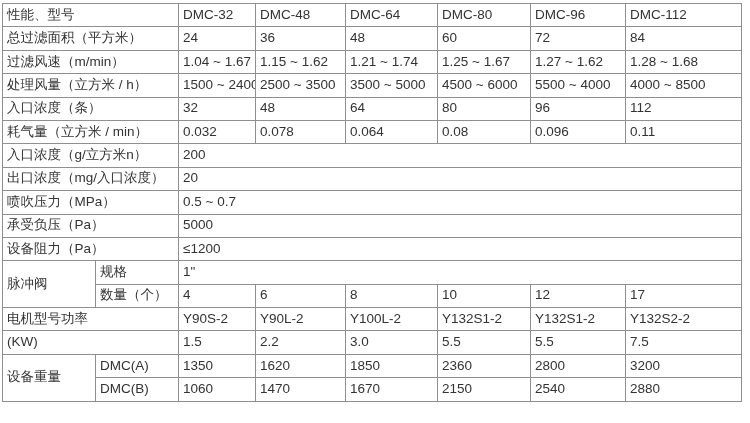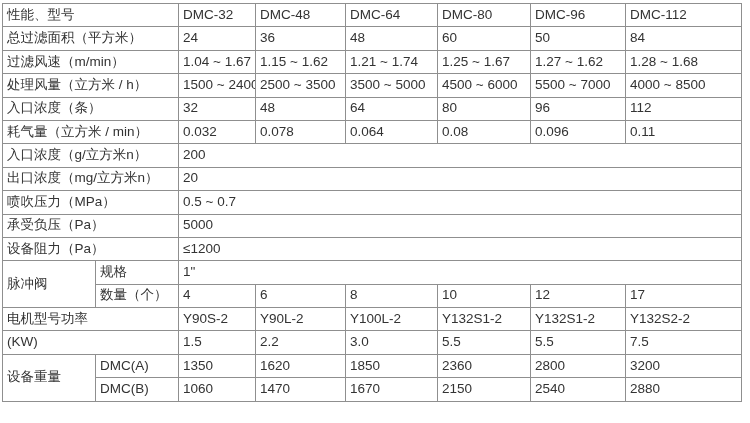--- a/index.html
+++ b/index.html
@@ -57,41 +57,41 @@
         <td>DMC-96</td>
         <td>DMC-112</td>
       </tr>
 
       <tr>
         <td colspan="2">总过滤面积（平方米）</td>
         <td>24</td>
         <td>36</td>
         <td>48</td>
         <td>60</td>
-        <td>50</td>
+        <td>72</td>
         <td>84</td>
       </tr>
 
       <tr>
         <td colspan="2">过滤风速（m/min）</td>
         <td>1.04 ~ 1.67</td>
         <td>1.15 ~ 1.62</td>
         <td>1.21 ~ 1.74</td>
         <td>1.25 ~ 1.67</td>
         <td>1.27 ~ 1.62</td>
         <td>1.28 ~ 1.68</td>
       </tr>
 
       <tr>
         <td colspan="2">处理风量（立方米 / h）</td>
         <td>1500 ~ 2400</td>
         <td>2500 ~ 3500</td>
         <td>3500 ~ 5000</td>
         <td>4500 ~ 6000</td>
-        <td>5500 ~ 7000</td>
+        <td>5500 ~ 4000</td>
         <td>4000 ~ 8500</td>
       </tr>
 
       <tr>
         <td colspan="2">入口浓度（条）</td>
         <td>32</td>
         <td>48</td>
         <td>64</td>
         <td>80</td>
         <td>96</td>
@@ -106,21 +106,21 @@
         <td>0.08</td>
         <td>0.096</td>
         <td>0.11</td>
       </tr>
 
       <tr>
         <td colspan="2">入口浓度（g/立方米n）</td>
         <td colspan="6">200</td>
       </tr>
       <tr>
-        <td colspan="2">出口浓度（mg/立方米n）</td>
+        <td colspan="2">出口浓度（mg/入口浓度）</td>
         <td colspan="6">20</td>
       </tr>
       <tr>
         <td colspan="2">喷吹压力（MPa）</td>
         <td colspan="6">0.5 ~ 0.7</td>
       </tr>
       <tr>
         <td colspan="2">承受负压（Pa）</td>
         <td colspan="6">5000</td>
       </tr>

